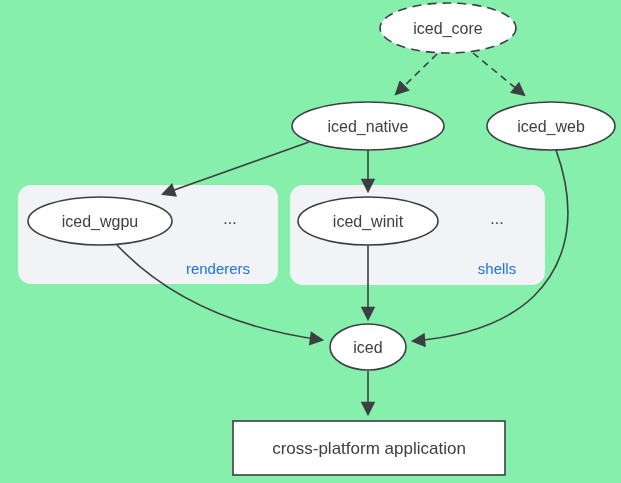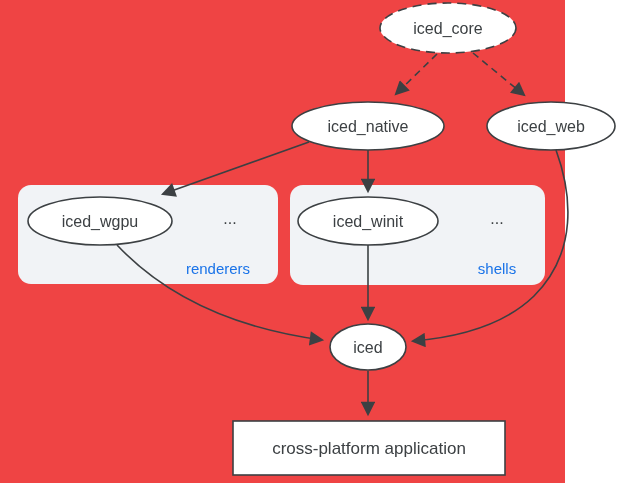--- a/index.html
+++ b/index.html
@@ -6,23 +6,23 @@
     margin: 0;
     padding: 0;
     background: #ffffff;
     width: 621px;
     height: 483px;
     overflow: hidden;
     font-family: "Liberation Sans", sans-serif;
   }
   .canvas {
     position: relative;
-    width: 565px;
+    width: 621px;
     height: 483px;
-    background: #ef4444;
+    background: #86efac;
   }
   svg text {
     font-family: "Liberation Sans", sans-serif;
     fill: #3c4043;
   }
   svg .node-label { font-size: 16px; }
   svg .app-label  { font-size: 17px; }
   svg .group-label { font-size: 15px; fill: #1a73e8; }
   svg .ellipsis-label { font-size: 16px; }
   svg .edge {

